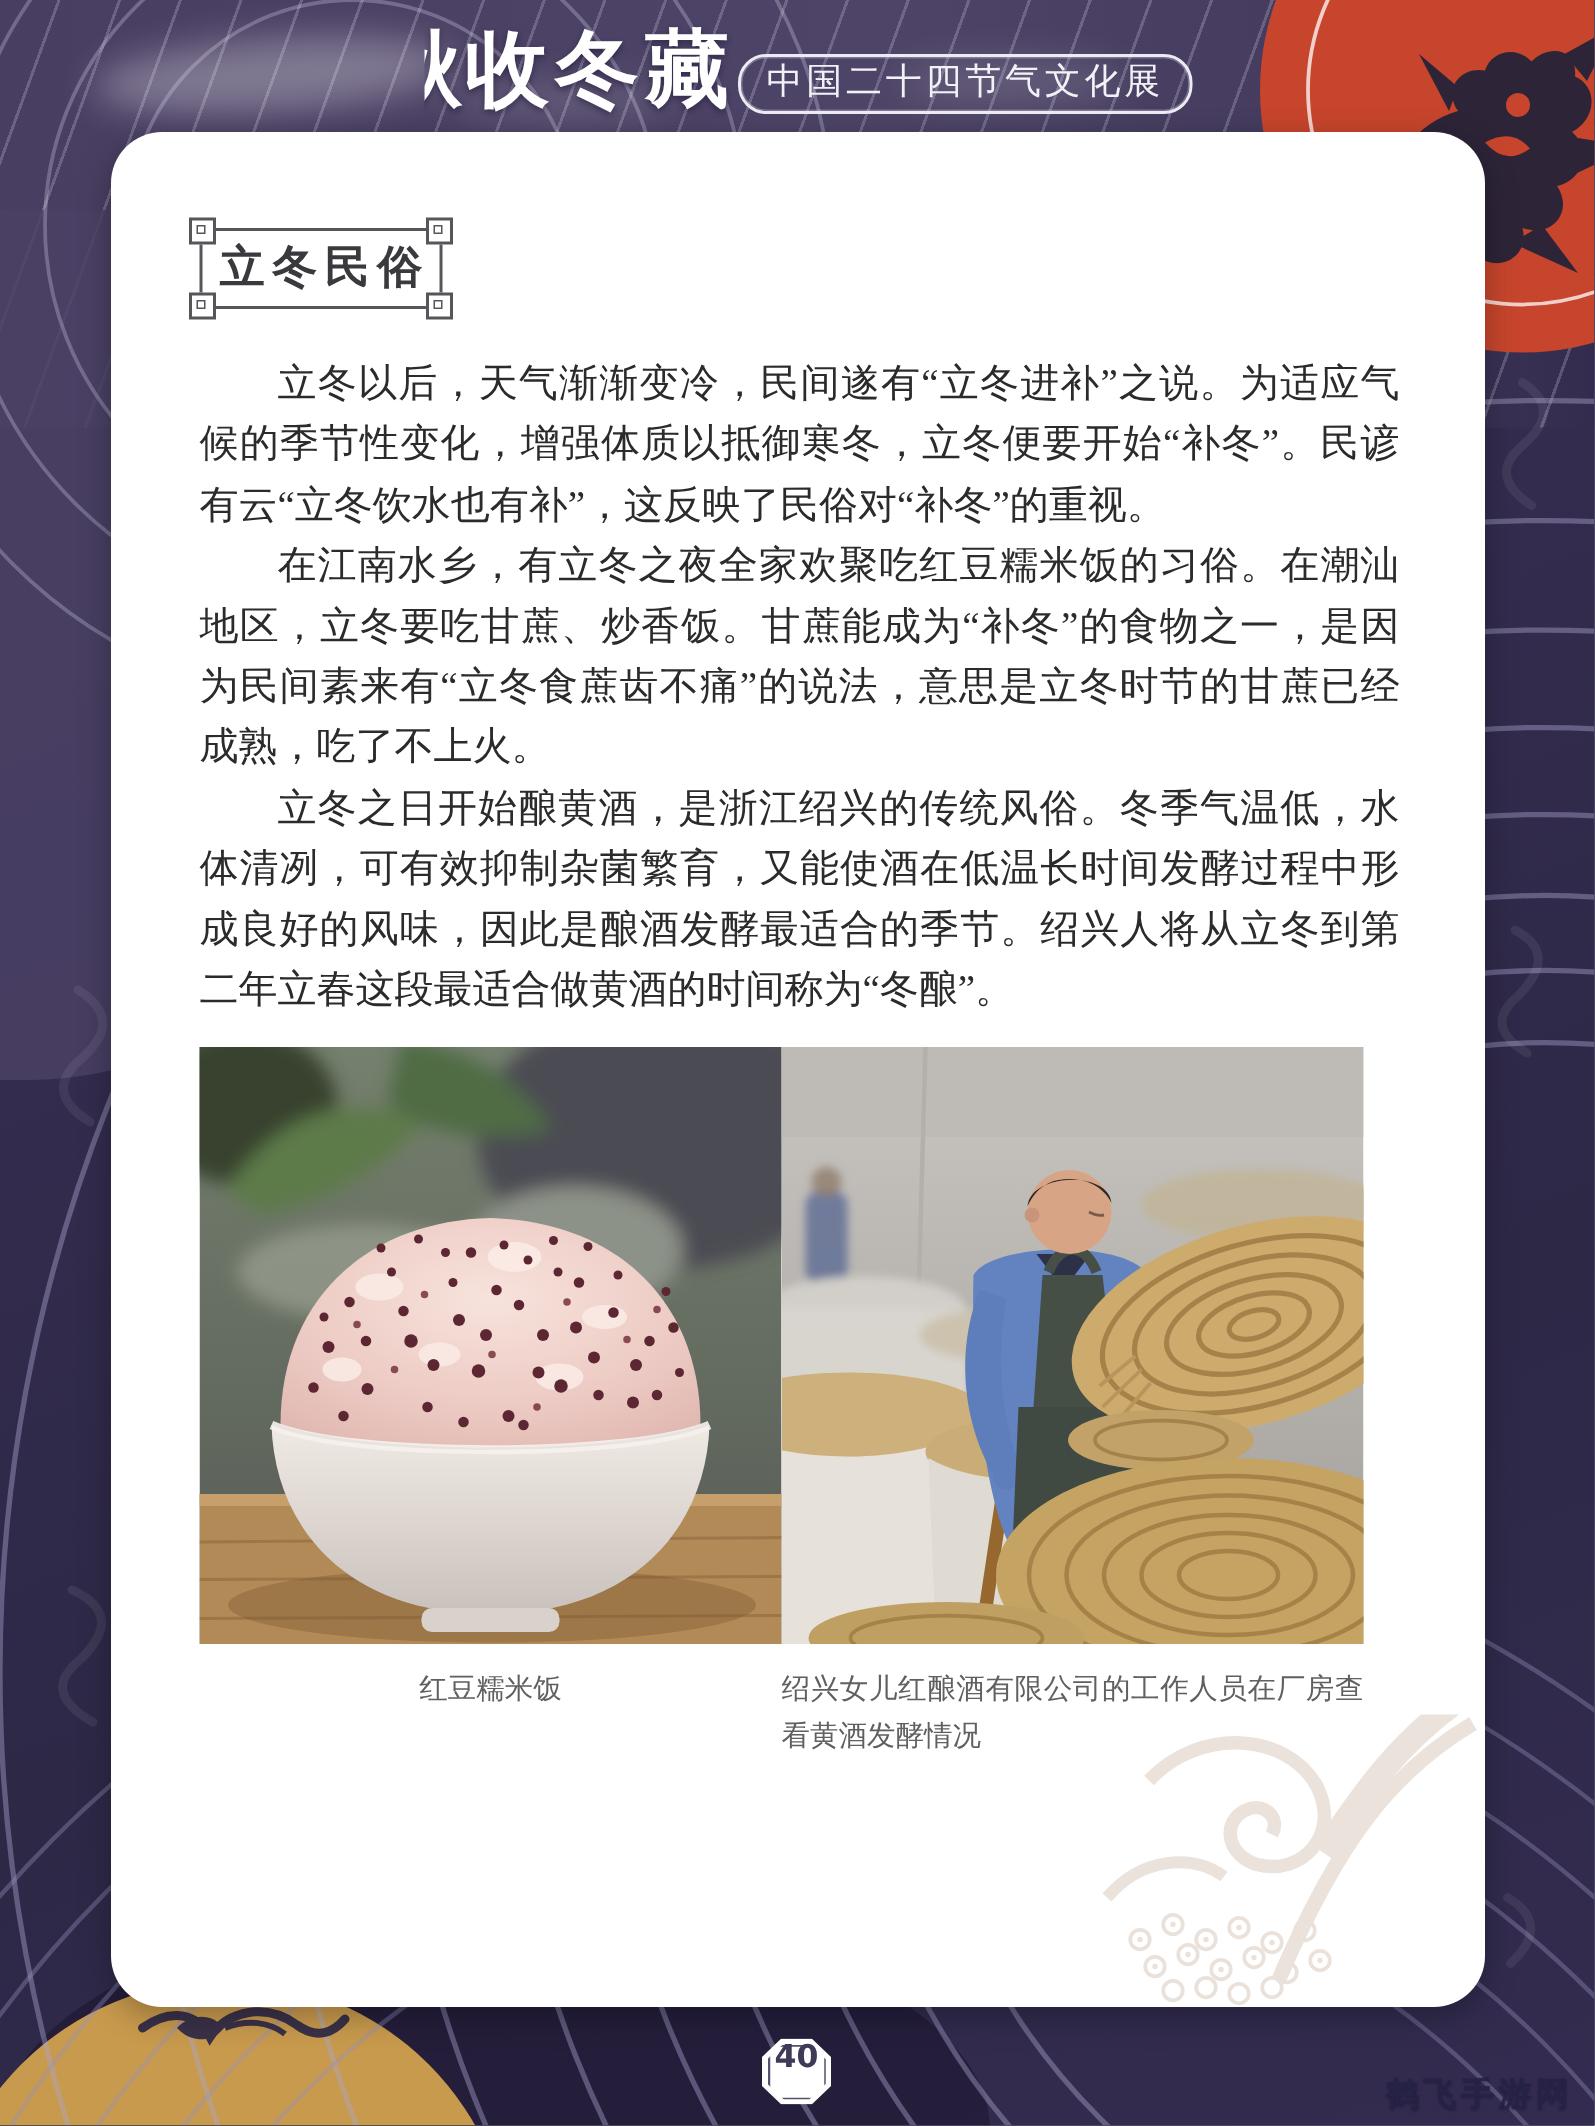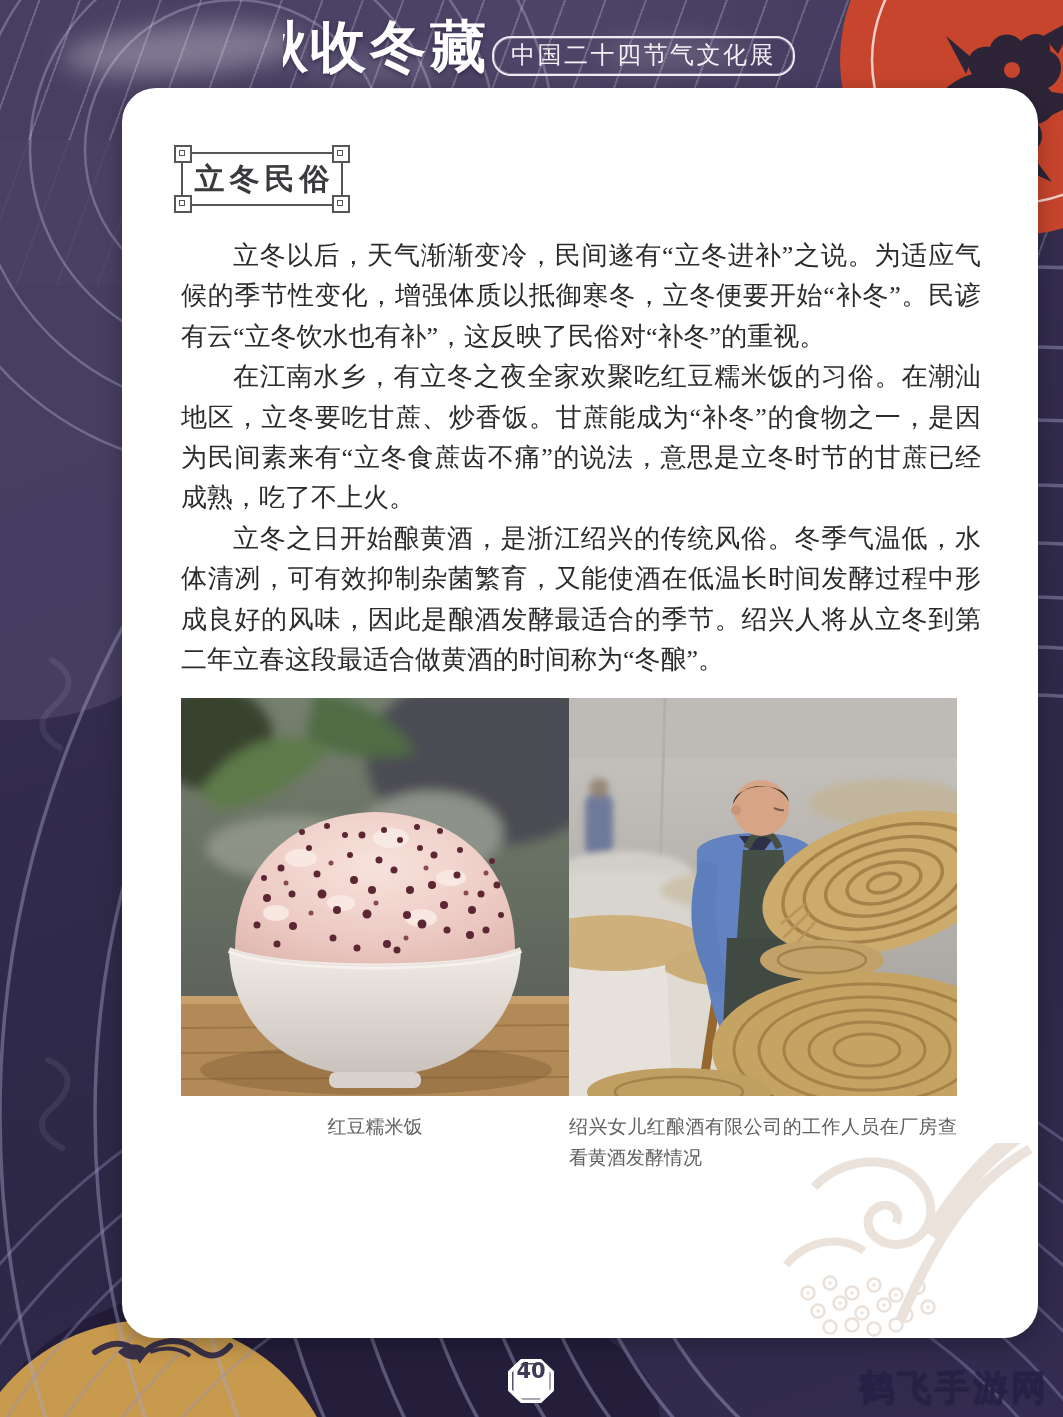--- a/index.html
+++ b/index.html
@@ -36,21 +36,21 @@
   .exhibit-badge{
     position:absolute;left:492px;top:36px;z-index:3;height:36px;
     border:2px solid #eceaf2;border-radius:19px;
     box-shadow:inset 0 0 0 1px rgba(255,255,255,.28);
     color:#f2f1f7;font-size:24px;line-height:34px;letter-spacing:2.5px;
     padding:0 17px;white-space:nowrap;
   }
   
   .card{
     position:absolute;left:74px;top:88px;width:916px;height:1250px;z-index:2;
-    background:#ffffff;border-radius:34px;box-shadow:0 6px 22px rgba(0,0,0,.28);margin-left:48px;
+    background:#ffffff;border-radius:34px;box-shadow:0 6px 22px rgba(0,0,0,.28);
   }
   .heading-box{
     position:absolute;left:59px;top:64px;width:158px;height:50px;
     border:2px solid #56555a;color:#3a393d;text-align:center;
     font-size:30px;line-height:50px;letter-spacing:5px;text-indent:5px;font-weight:600;
   }
   .heading-box .knot{position:absolute;width:14px;height:14px;border:2px solid #56555a;background:#fff;}
   .heading-box .knot::after{content:"";position:absolute;left:3px;top:3px;width:4px;height:4px;border:1.5px solid #56555a;}
   .knot.nw{left:-9px;top:-9px;} .knot.ne{right:-9px;top:-9px;}
   .knot.sw{left:-9px;bottom:-9px;} .knot.se{right:-9px;bottom:-9px;}
@@ -81,21 +81,21 @@
     clip-path:polygon(28% 0,72% 0,100% 28%,100% 72%,72% 100%,28% 100%,0 72%,0 28%);
     box-shadow:inset 0 0 0 1.5px #55506b;
   }
   .page-number .num{
     position:relative;font-family:"DejaVu Sans","Liberation Sans",sans-serif;
     font-size:21px;font-weight:bold;color:#3f3a58;
   }
   .watermark{
     position:absolute;right:14px;bottom:6px;z-index:4;
     font-family:"DejaVu Sans","Liberation Sans",sans-serif;
-    font-size:35px;font-weight:bold;letter-spacing:3px;color:#262147;
+    font-size:22px;font-weight:bold;letter-spacing:3px;color:#262147;
     text-shadow:0 1px 2px rgba(0,0,0,.35);opacity:.95;
   }
 </style>
 </head>
 <body>
 
 <div class="page">
 
   <div class="top-band"></div>
   <div class="left-zone"></div>

